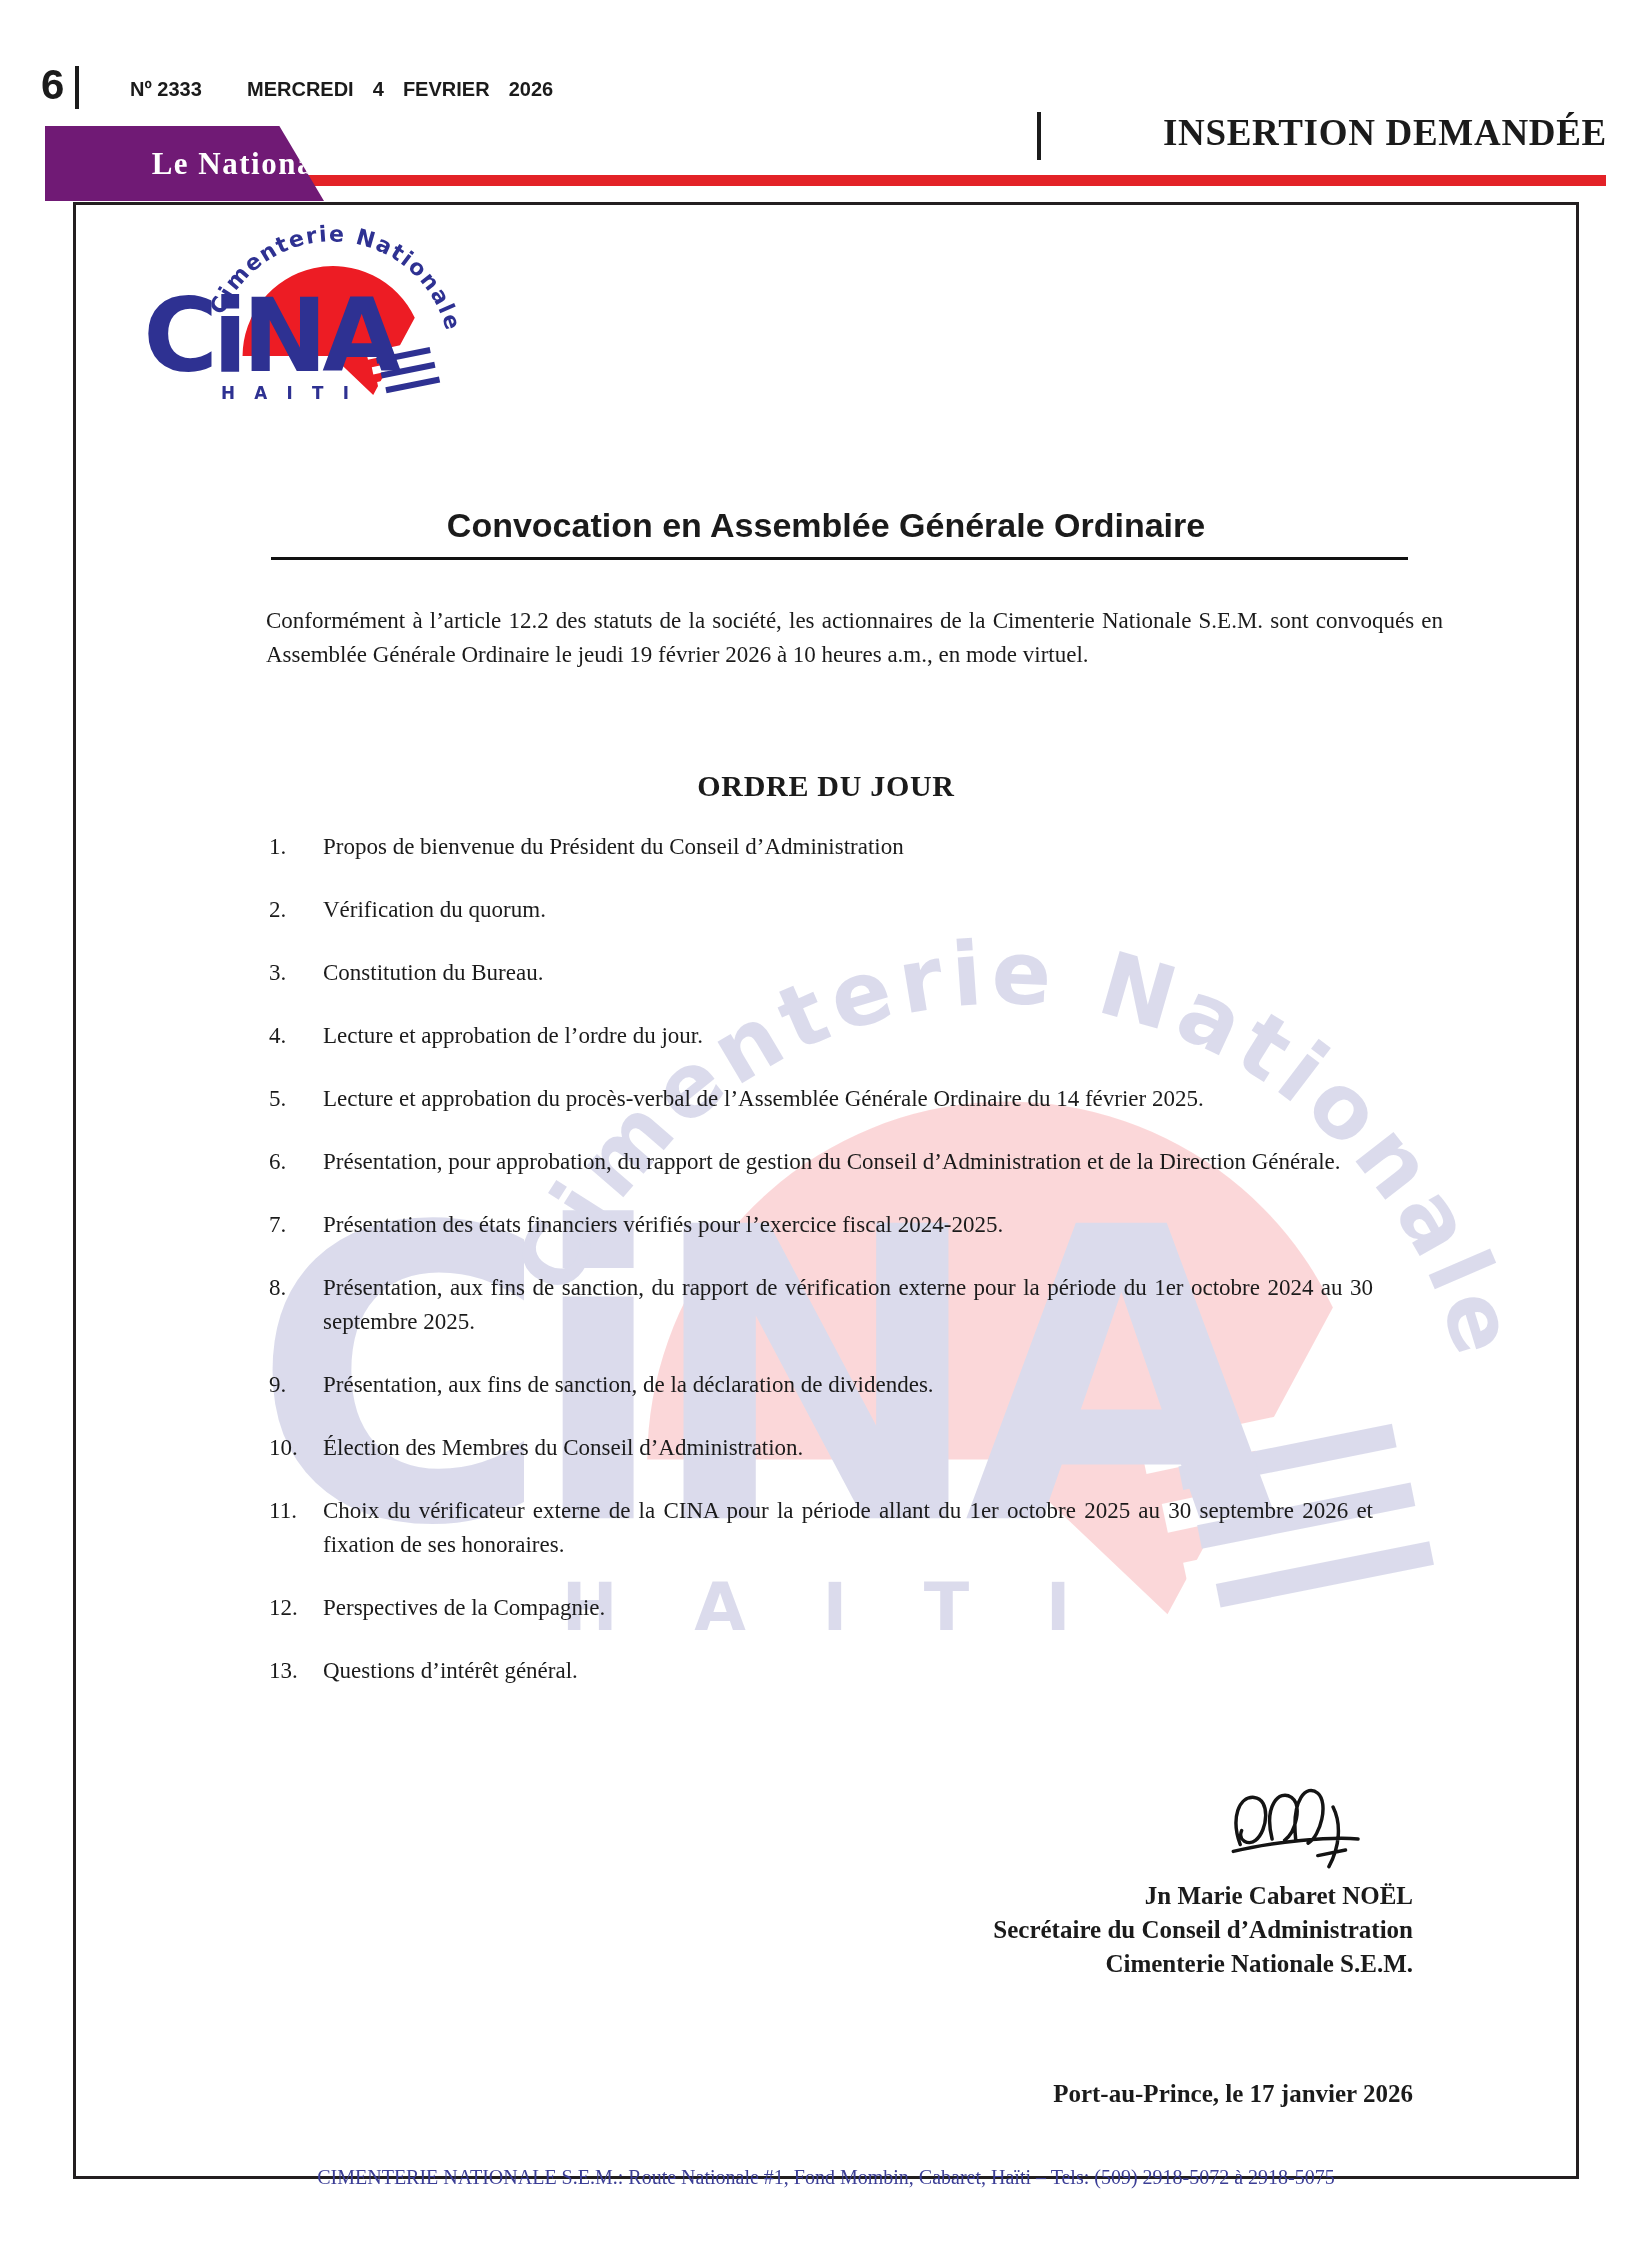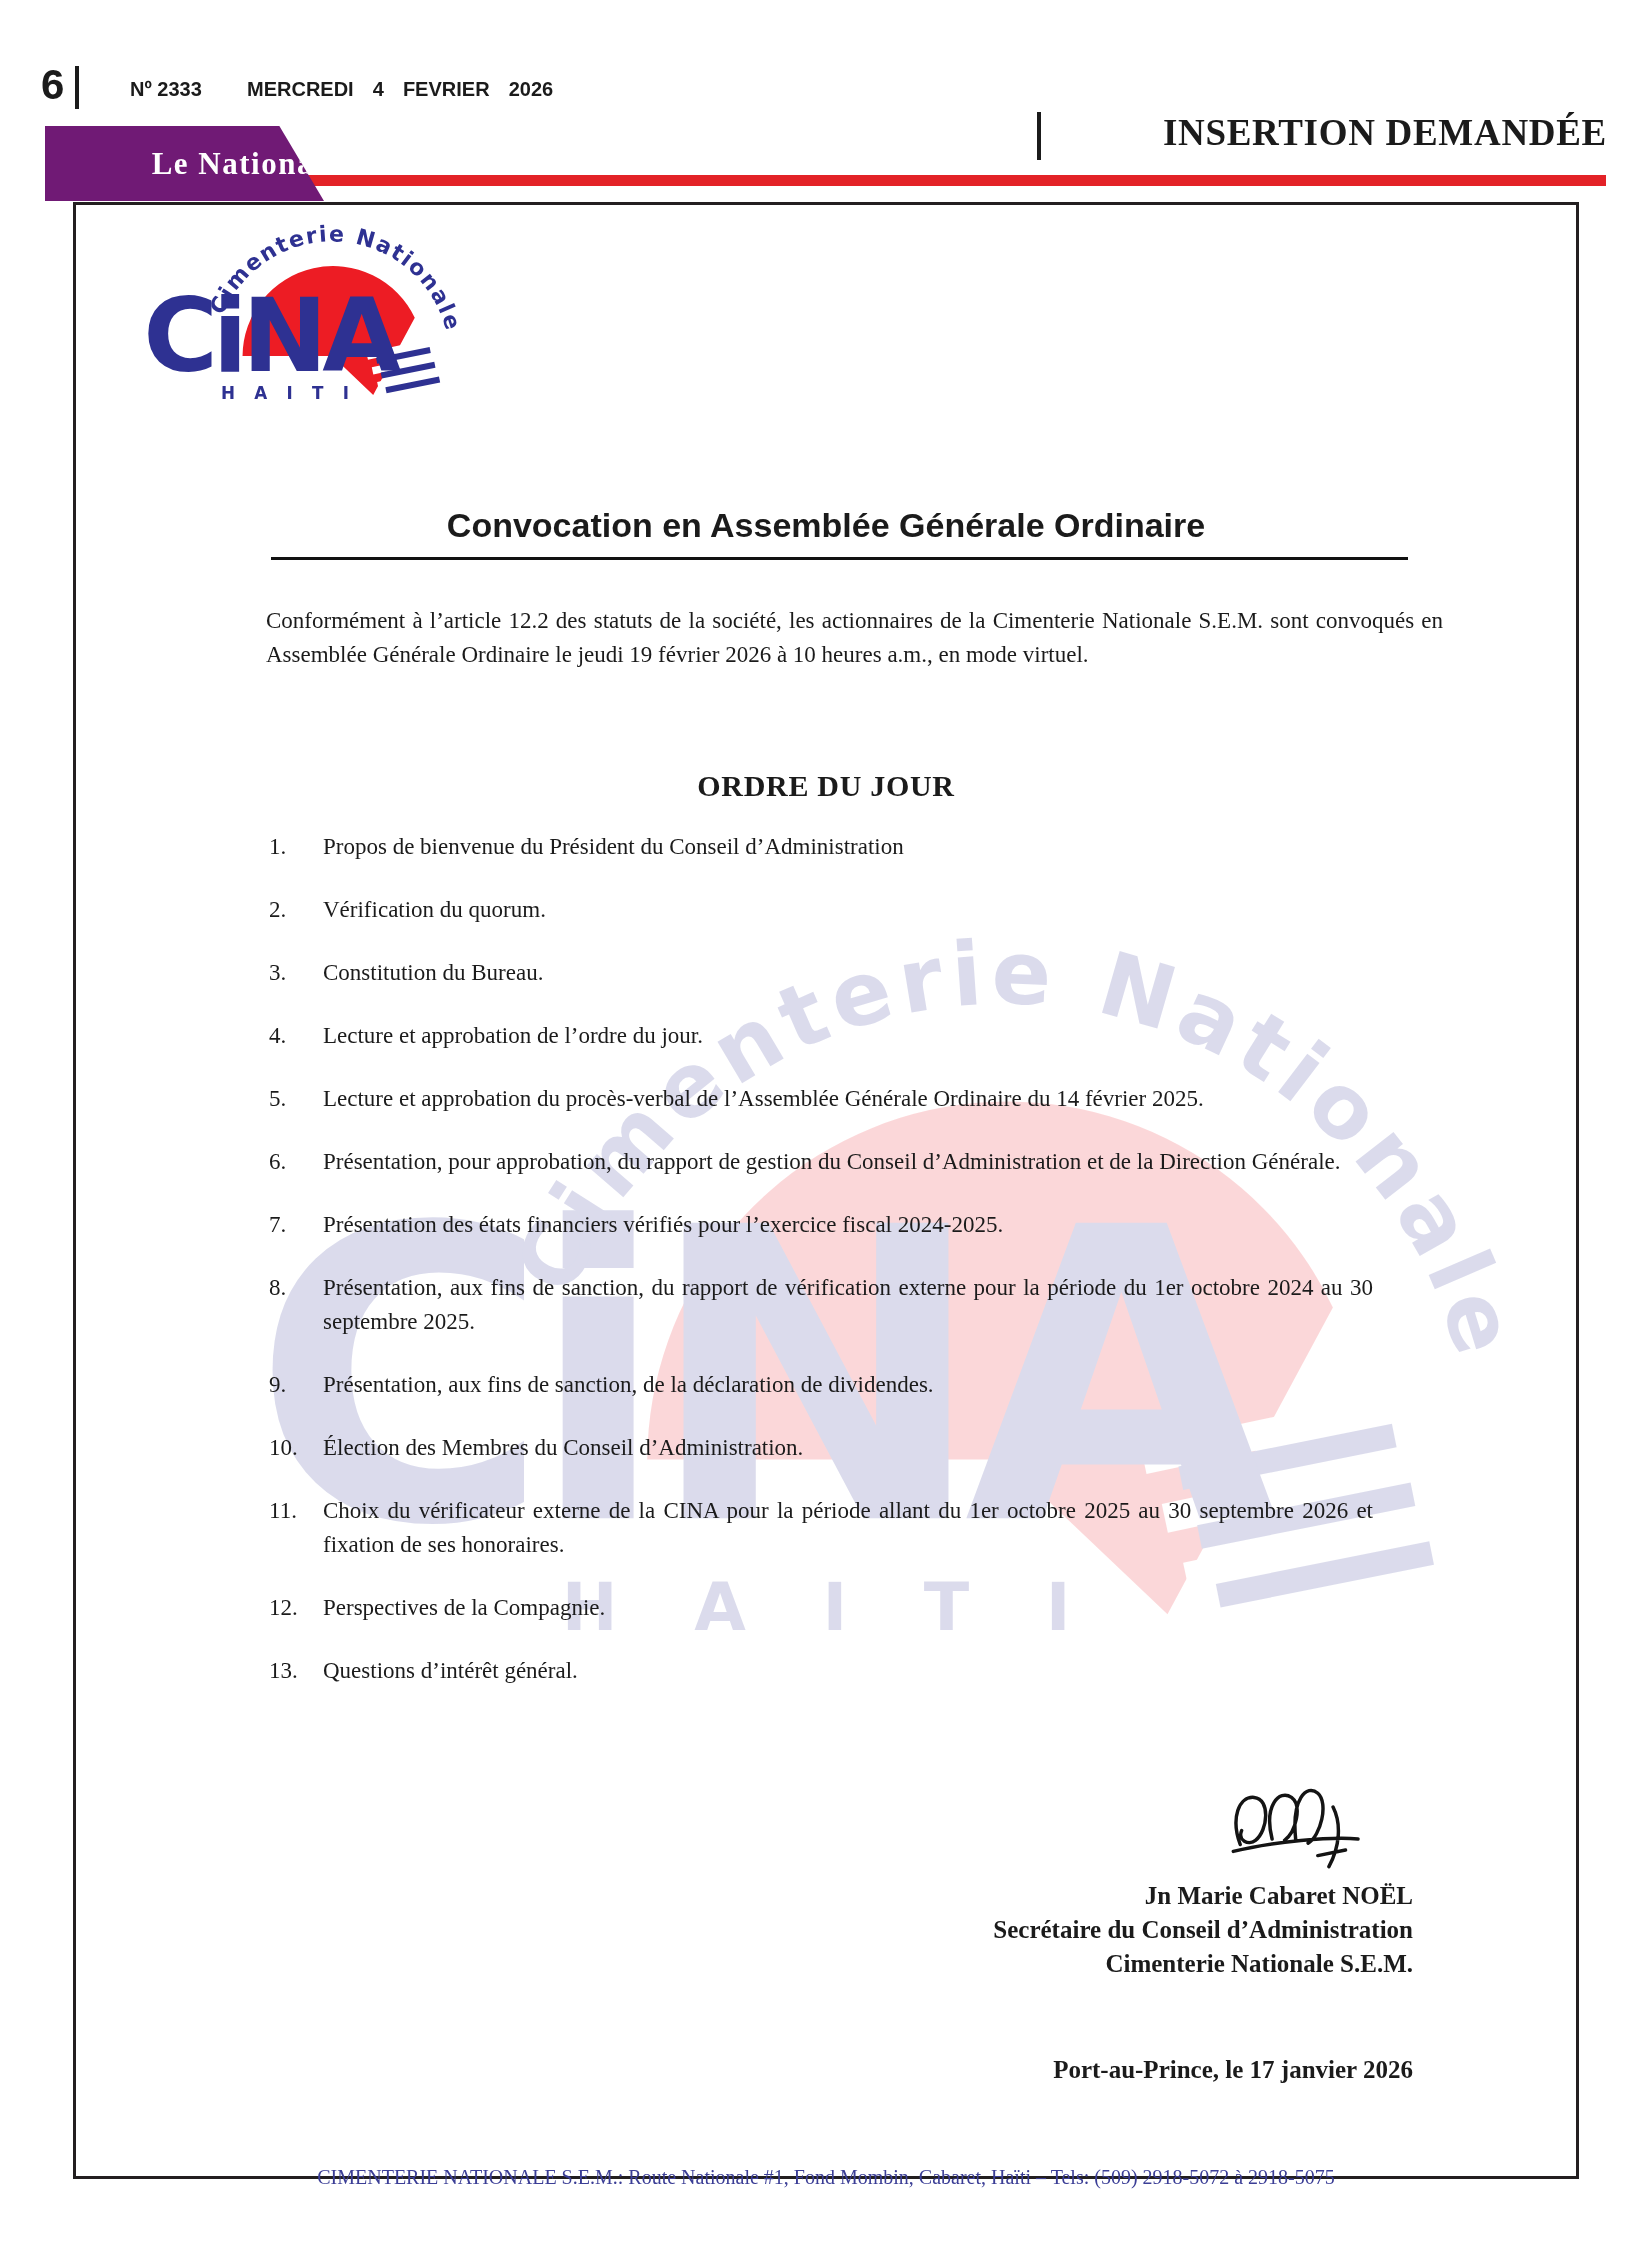--- a/index.html
+++ b/index.html
@@ -48,21 +48,21 @@
        font-size:30px;font-weight:bold;letter-spacing:0.7px;}
 
   .agenda{position:absolute;left:193px;top:625px;width:1147px;}
   .agenda-item{display:flex;margin-bottom:29px;font-size:23px;line-height:34px;}
   .agenda-item .num{width:54px;flex-shrink:0;}
   .agenda-item .txt{flex:1;max-width:1050px;text-align:justify;}
 
   .sig-block{position:absolute;right:163px;top:1573px;text-align:right;}
   .sig-scribble{width:157px;height:97px;margin-left:auto;margin-right:34px;}
   .sig-name,.sig-title,.sig-company{font-size:25px;font-weight:bold;line-height:34px;}
-  .sig-date{font-size:25px;font-weight:bold;margin-top:75px;}
+  .sig-date{font-size:25px;font-weight:bold;margin-top:99px;}
 
   .doc-footer{position:absolute;left:0;right:0;top:1908px;text-align:center;
               color:#3b3e96;line-height:33px;}
   .doc-footer .f1{font-size:20px;margin-top:48px;}
   .doc-footer .f2{font-size:22.5px;word-spacing:4.5px;}
 </style>
 </head>
 <body>
 
 <div class="page">

